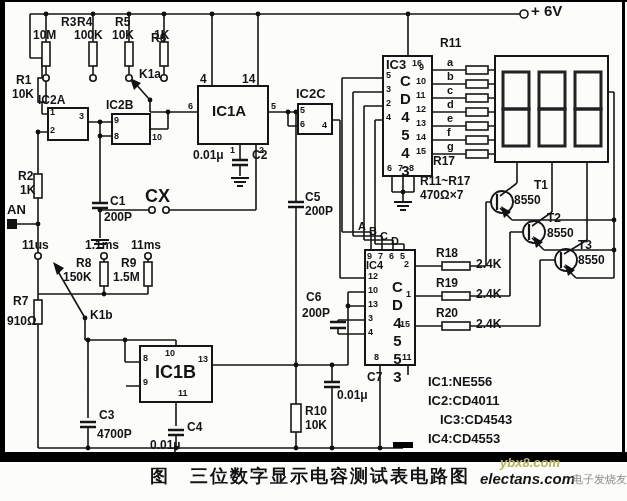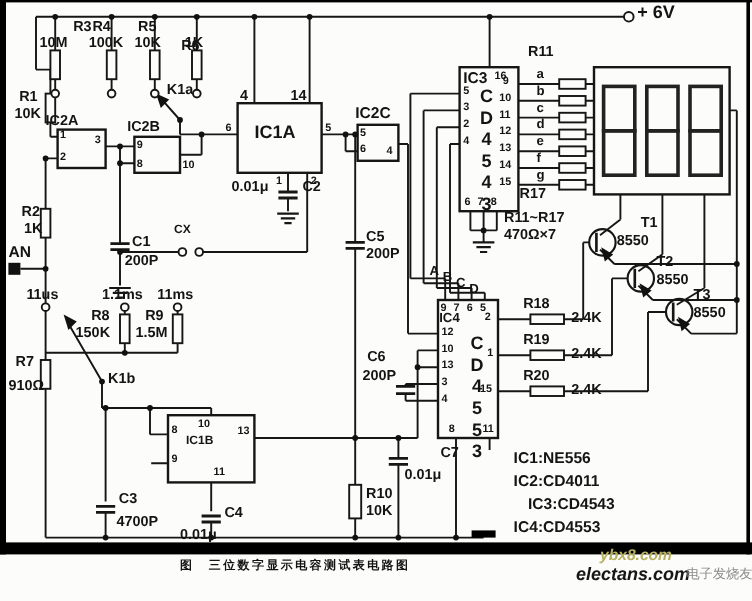--- a/index.html
+++ b/index.html
@@ -2,21 +2,21 @@
 <html><head>
 <meta charset="utf-8">
 <style>
   html,body{margin:0;padding:0;background:#e8e8e8;}
   .stage{position:relative;width:627px;height:501px;background:#fcfcfa;overflow:hidden;
          font-family:"Liberation Sans",sans-serif;}
   .frame{position:absolute;background:#000;}
   svg{position:absolute;left:0;top:0;}
   .lbl{position:absolute;font-weight:bold;color:#141414;font-size:12px;line-height:1;white-space:nowrap;z-index:3;}
   .f9{font-size:9px;}　.f10{font-size:10px;}
-  .f11{font-size:11px;} .f13{font-size:13px;} .f14{font-size:10px;} .f15{font-size:15px;}
+  .f11{font-size:11px;} .f13{font-size:13px;} .f14{font-size:18px;} .f15{font-size:15px;}
   .vtext{writing-mode:vertical-rl;text-orientation:upright;letter-spacing:1px;}
   .cap{letter-spacing:2px;}
   .wm1{color:#b7b160;font-style:italic;}
   .wm2{color:#161616;font-style:italic;}
   .wm3{color:#8a8a8a;font-weight:normal;}
   .w{stroke:#161616;stroke-width:1.6;fill:none;}
   .cp{stroke:#161616;stroke-width:2.4;fill:none;}
   .icb{stroke:#161616;stroke-width:2;fill:none;}
   .rb{stroke:#161616;stroke-width:1.6;fill:#fcfcfa;}
   .dg{stroke:#222;stroke-width:3;fill:none;}

